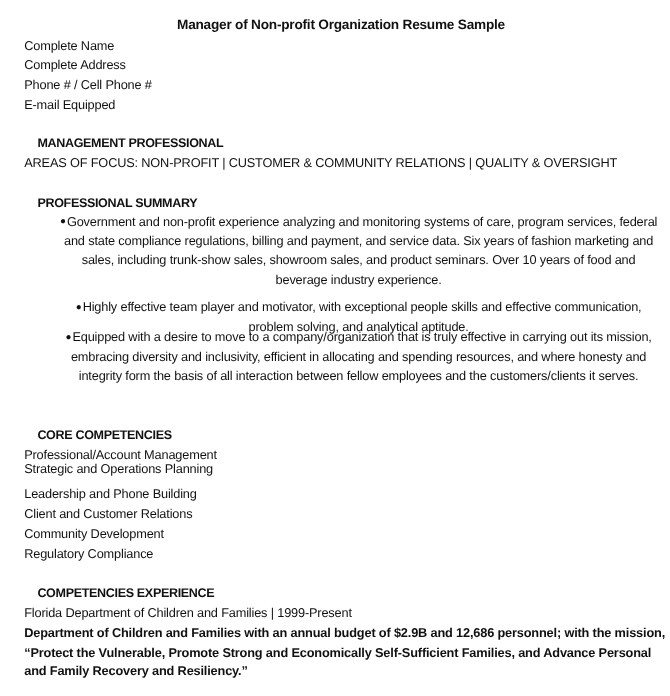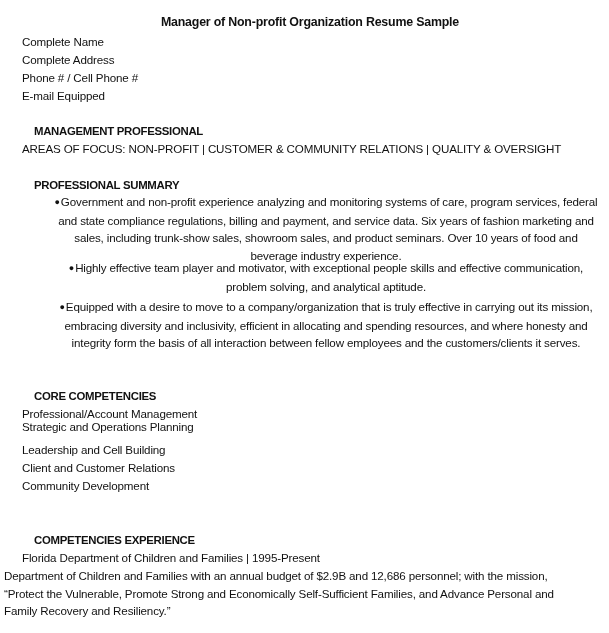--- a/index.html
+++ b/index.html
@@ -10,21 +10,21 @@
   }
   .page { position: absolute; left: 0; top: 0; width: 536px; height: 633px; }
   .title {
     position: absolute; top: 15px; left: 0; width: 620px; text-align: center;
     font-weight: bold; font-size: 12.4px; letter-spacing: -0.2px;
   }
   .line { position: absolute; left: 22px; white-space: nowrap; line-height: 18px; text-align: right; }
   .head { font-weight: bold; font-size: 11.4px; letter-spacing: -0.3px; margin-left: 12px; }
   .bullet { position: absolute; left: 52px; width: 548px; line-height: 17.5px; white-space: normal; text-align: center; }
   .bullet .dot { font-size: 9px; margin-right: 1px; vertical-align: 1px; }
-  .para { position: absolute; left: 4px; width: 585px; line-height: 17.5px; }
+  .para { position: absolute; left: 22px; width: 585px; line-height: 17.5px; font-weight: bold; }
 </style>
 </head>
 <body>
 
 <div class="page">
 
   <div class="title">Manager of Non-profit Organization Resume Sample</div>
 
   <div class="line" style="top:33px">Complete Name</div>
   <div class="line" style="top:51px">Complete Address</div>
@@ -32,31 +32,32 @@
   <div class="line" style="top:87px">E-mail Equipped</div>
 
   <div class="line head" style="top:122px">MANAGEMENT PROFESSIONAL</div>
   <div class="line" style="top:140px">AREAS OF FOCUS: NON-PROFIT | CUSTOMER &amp; COMMUNITY RELATIONS | QUALITY &amp; OVERSIGHT</div>
 
   <div class="line head" style="top:176px">PROFESSIONAL SUMMARY</div>
 
   <div class="bullet" style="top:193px">
     <span class="dot">●</span><span>Government and non-profit experience analyzing and monitoring systems of care, program services, federal and state compliance regulations, billing and payment, and service data. Six years of fashion marketing and sales, including trunk-show sales, showroom sales, and product seminars. Over 10 years of food and beverage industry experience.</span>
   </div>
-  <div class="bullet" style="top:259px">
+  <div class="bullet" style="top:271px">
     <span class="dot">●</span><span>Highly effective team player and motivator, with exceptional people skills and effective communication, problem solving, and analytical aptitude.</span>
   </div>
   <div class="bullet" style="top:298px">
     <span class="dot">●</span><span>Equipped with a desire to move to a company/organization that is truly effective in carrying out its mission, embracing diversity and inclusivity, efficient in allocating and spending resources, and where honesty and integrity form the basis of all interaction between fellow employees and the customers/clients it serves.</span>
   </div>
 
   <div class="line head" style="top:387px">CORE COMPETENCIES</div>
   <div class="line" style="top:405px">Professional/Account Management</div>
   <div class="line" style="top:418px">Strategic and Operations Planning</div>
-  <div class="line" style="top:441px">Leadership and Cell Building</div>
+  <div class="line" style="top:441px">Leadership and Phone Building</div>
   <div class="line" style="top:477px">Community Development</div>
   <div class="line" style="top:459px">Client and Customer Relations</div>
+  <div class="line" style="top:495px">Regulatory Compliance</div>
 
   <div class="line head" style="top:531px">COMPETENCIES EXPERIENCE</div>
-  <div class="line" style="top:549px">Florida Department of Children and Families | 1995-Present</div>
+  <div class="line" style="top:549px">Florida Department of Children and Families | 1999-Present</div>
   <div class="para" style="top:567px">Department of Children and Families with an annual budget of $2.9B and  12,686 personnel; with the mission, “Protect the Vulnerable, Promote Strong and Economically Self-Sufficient Families, and Advance Personal and Family Recovery and Resiliency.”</div>
 
 </div>
 
 </body></html>

